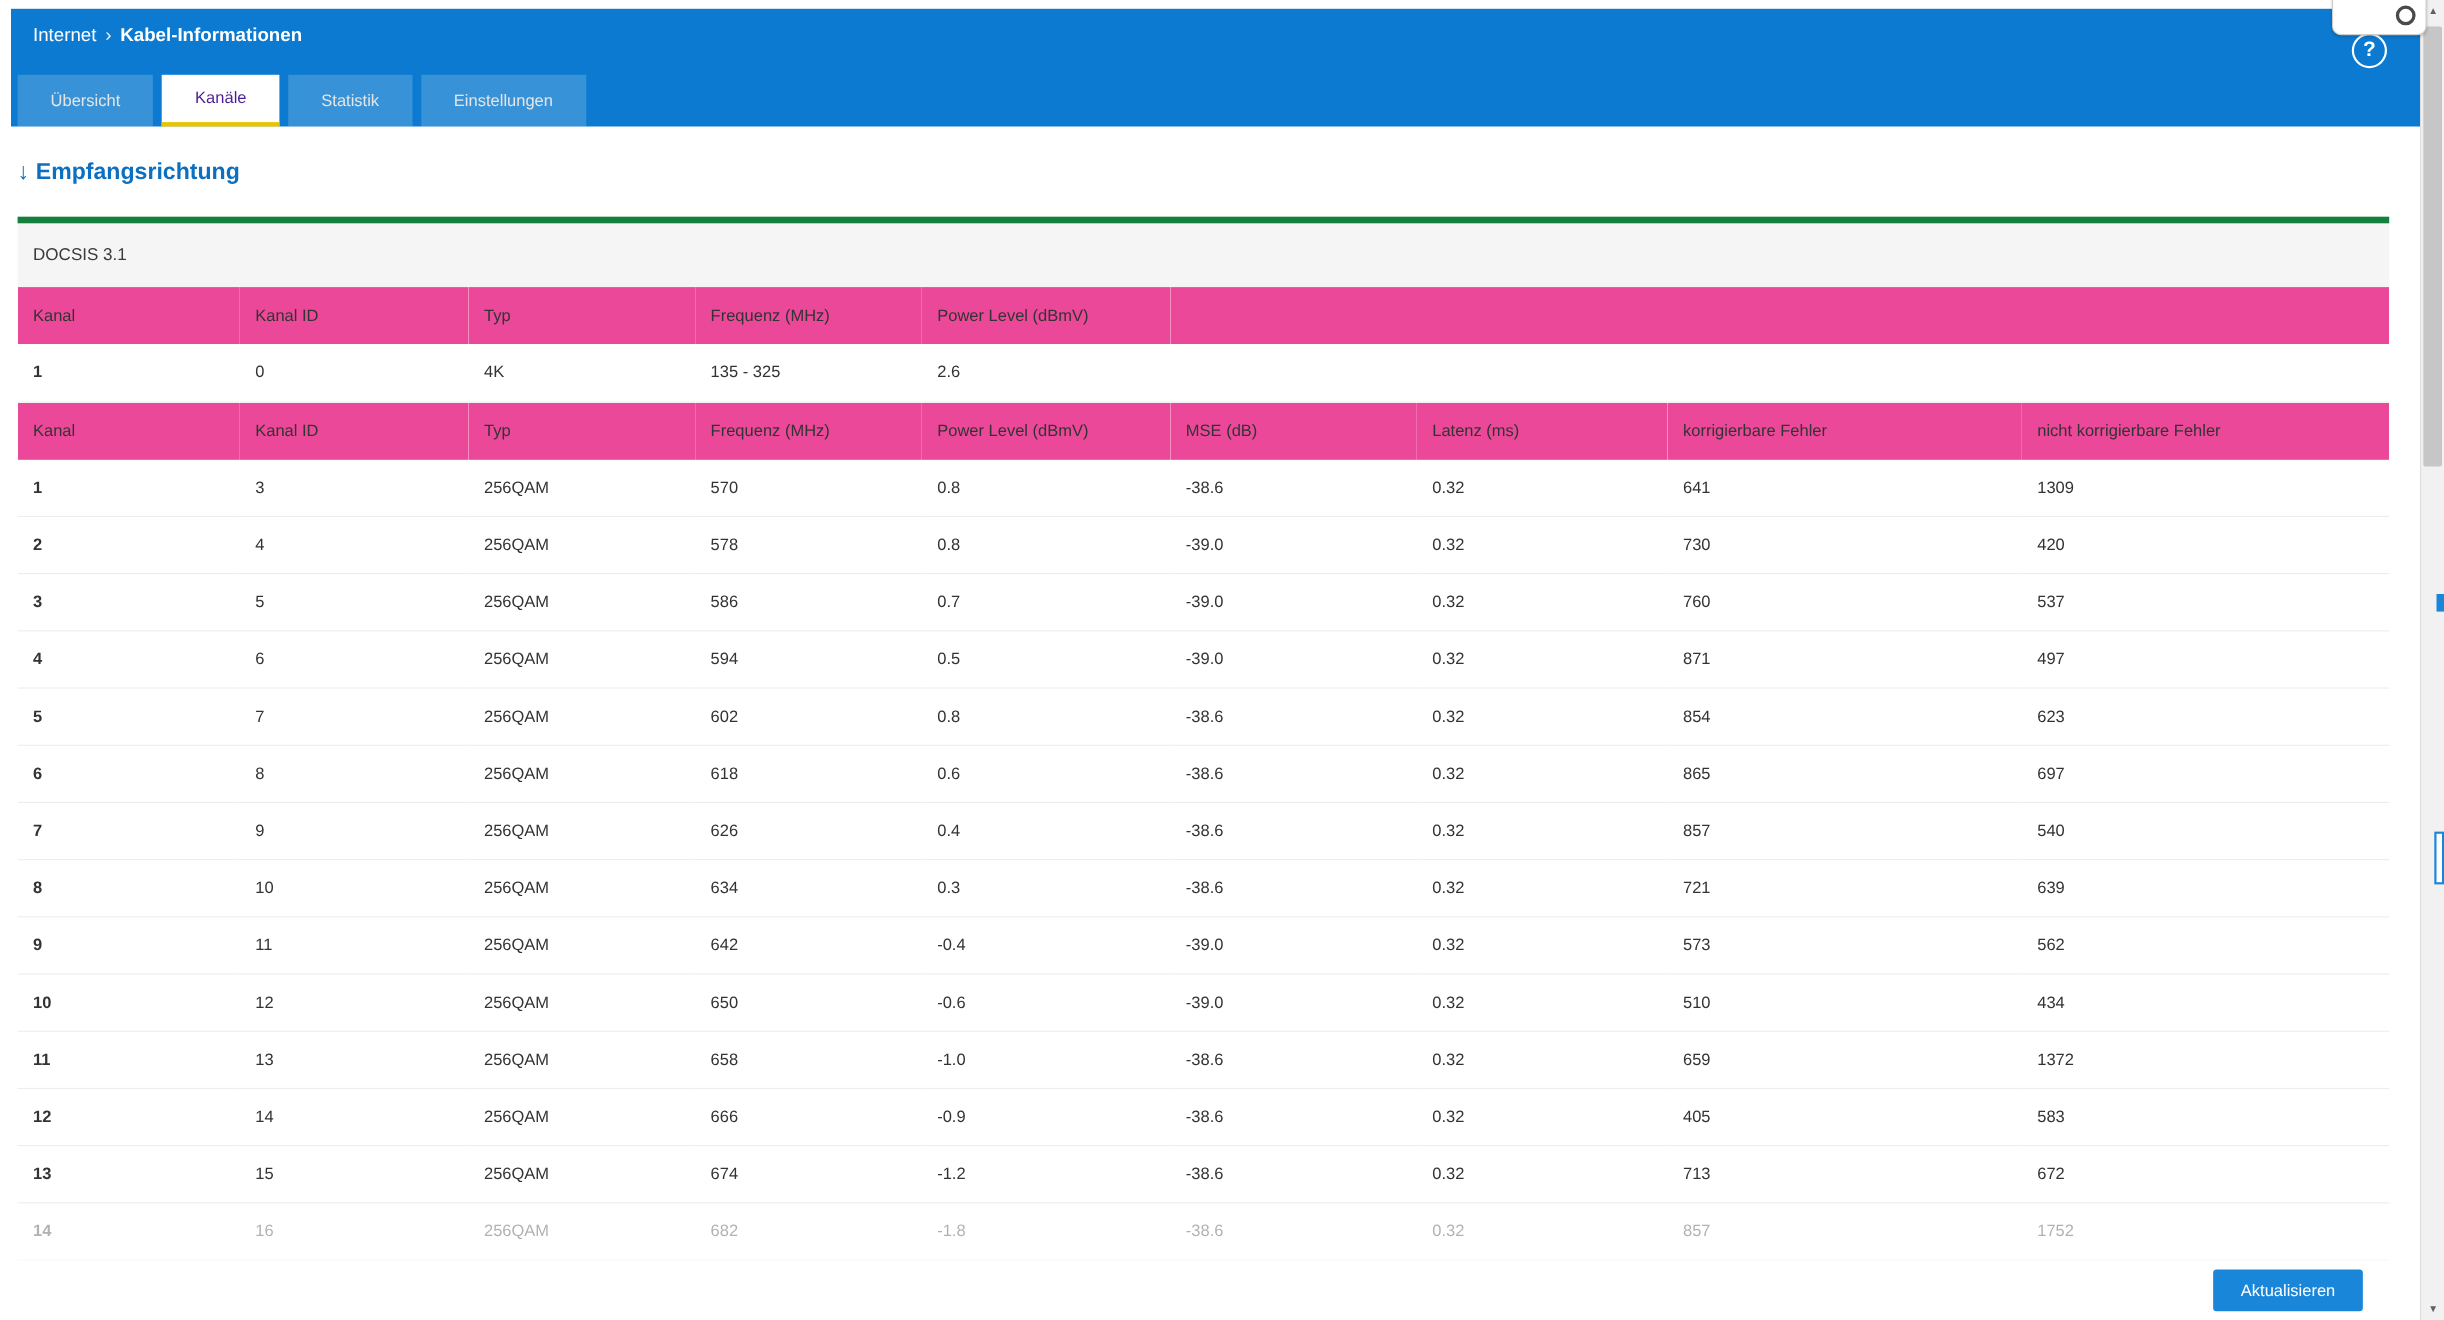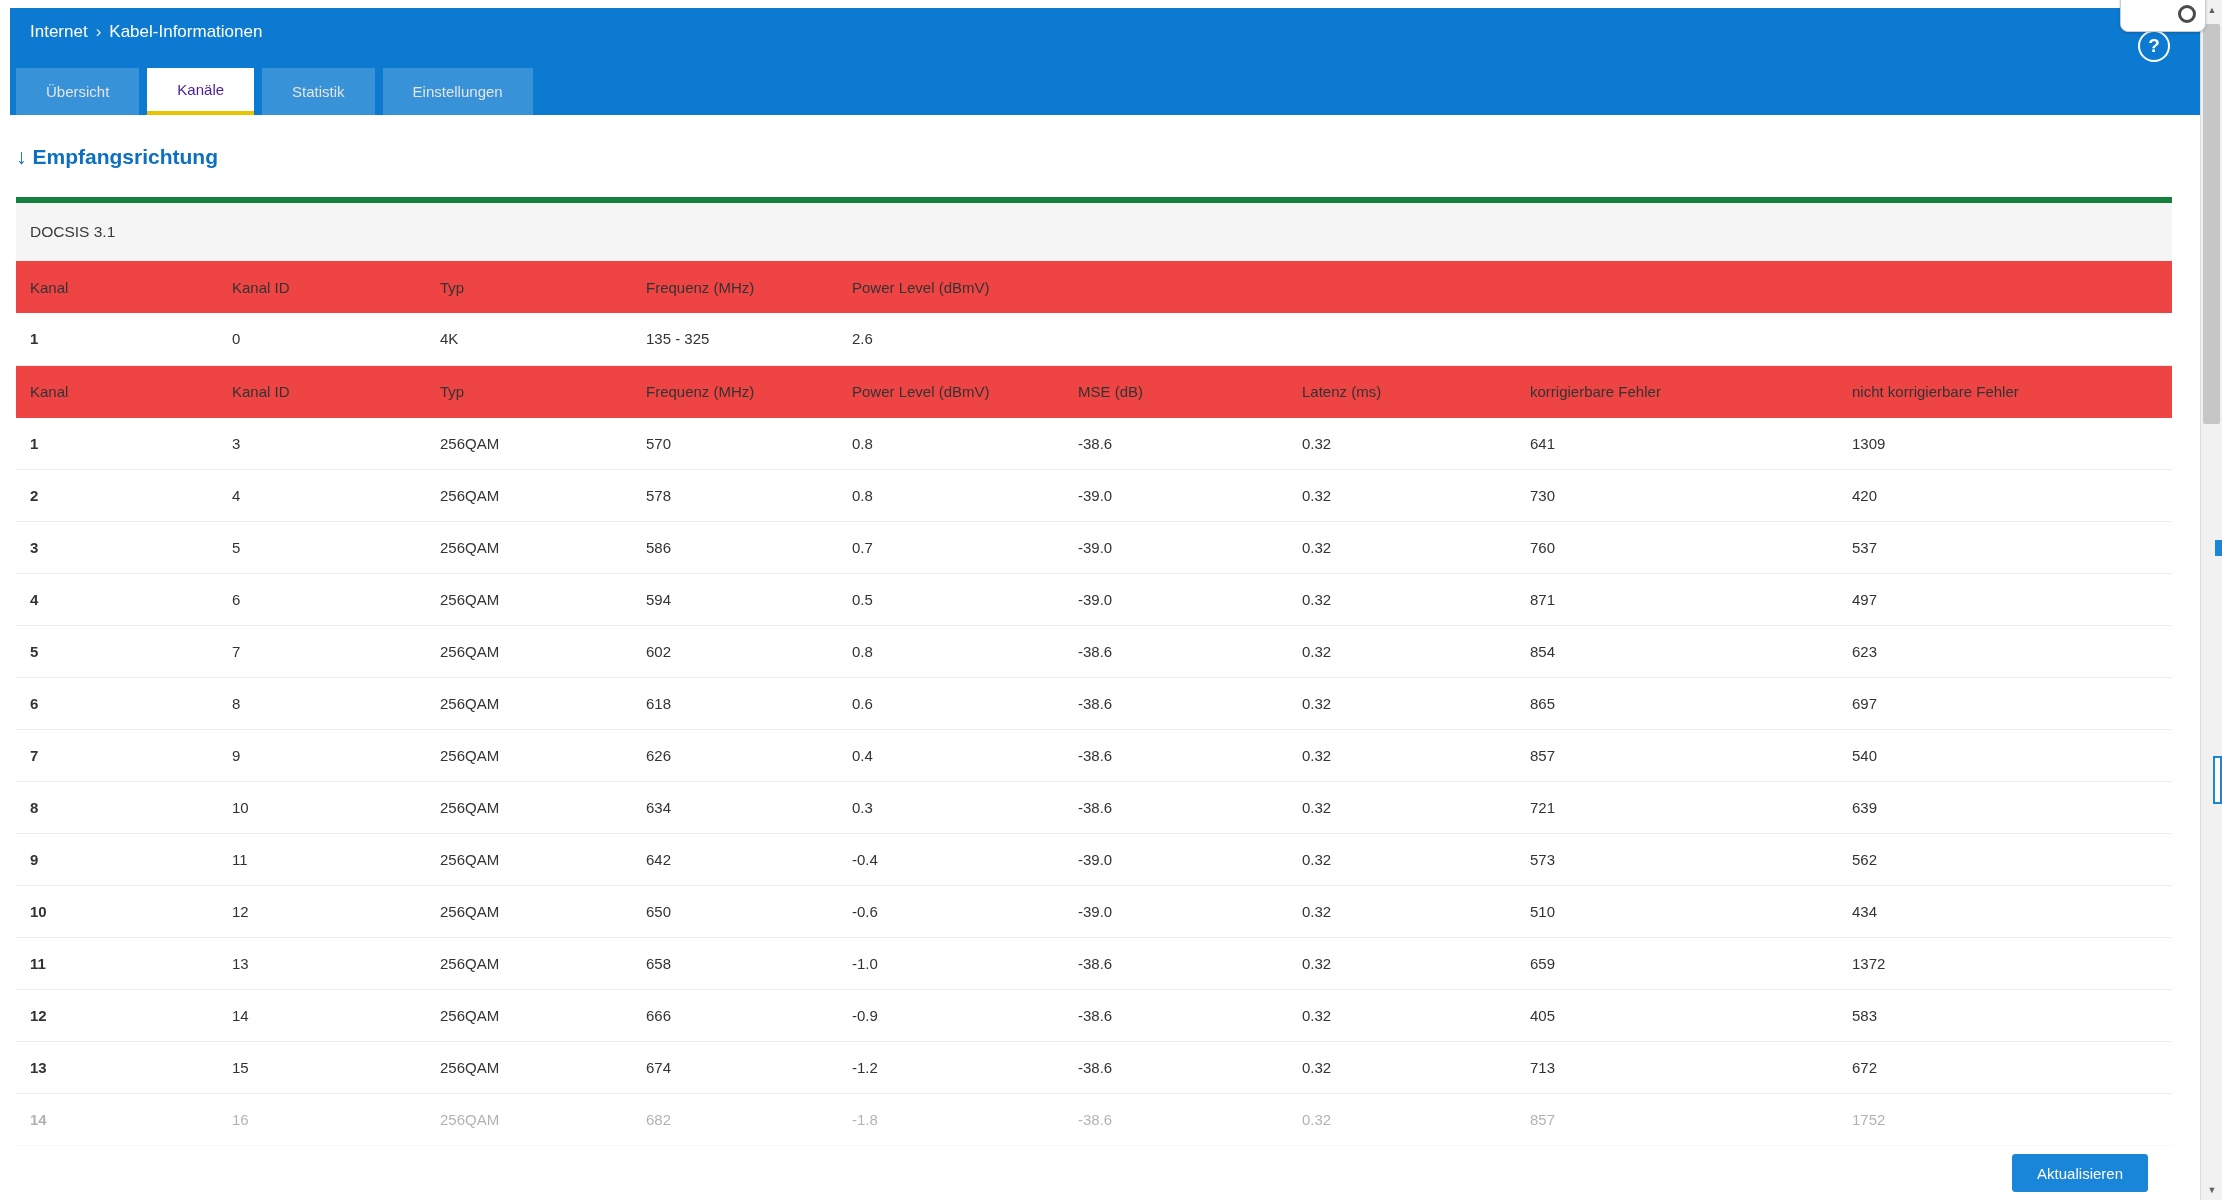--- a/index.html
+++ b/index.html
@@ -17,21 +17,21 @@
   .topbar {
     position:absolute; left:10px; top:8px; width:2190px; height:107px;
     background:#0c7ad0;
   }
   .breadcrumb {
     position:absolute; left:20px; top:14px;
     font-size:17px; color:#ffffff;
   }
   .breadcrumb .crumb { cursor:pointer;margin-top:16px; }
   .breadcrumb .sep { margin:0 8px; opacity:0.9; }
-  .breadcrumb .current { font-weight:normal; }
+  .breadcrumb .current { font-weight:bold; }
   .help-circle {
     position:absolute; right:30px; top:22px;
     width:32px; height:32px; border:2px solid #ffffff; border-radius:50%;
     color:#ffffff; font-size:19px; font-weight:bold;
     display:flex; align-items:center; justify-content:center;
     cursor:pointer;
   }
   .tabs {
     position:absolute; left:6px; bottom:0; display:flex; gap:8px;
   }
@@ -53,21 +53,21 @@
   }
   .section-heading .arrow { font-weight:normal; margin-right:6px; }
 
   .table-area { margin-top:28px; }
   .band {
     height:64px; background:#f5f5f5; border-top:6px solid #15803d;
     display:flex; align-items:center; padding-left:14px;
     font-size:15.5px; color:#3a3a3a;
   }
   table { border-collapse:collapse; table-layout:fixed; width:2156px; font-size:15px; }
-  thead tr { background:#ef4444; }
+  thead tr { background:#ec4899; }
   th {
     text-align:left; font-weight:normal; color:#333;
     height:52px; padding-left:14px; white-space:nowrap; overflow:hidden;
   }
   td {
     height:52px; padding-left:14px; color:#333;
     border-bottom:1px solid #ededed; white-space:nowrap; overflow:hidden;
   }
   td:first-child { font-weight:bold; }
   

